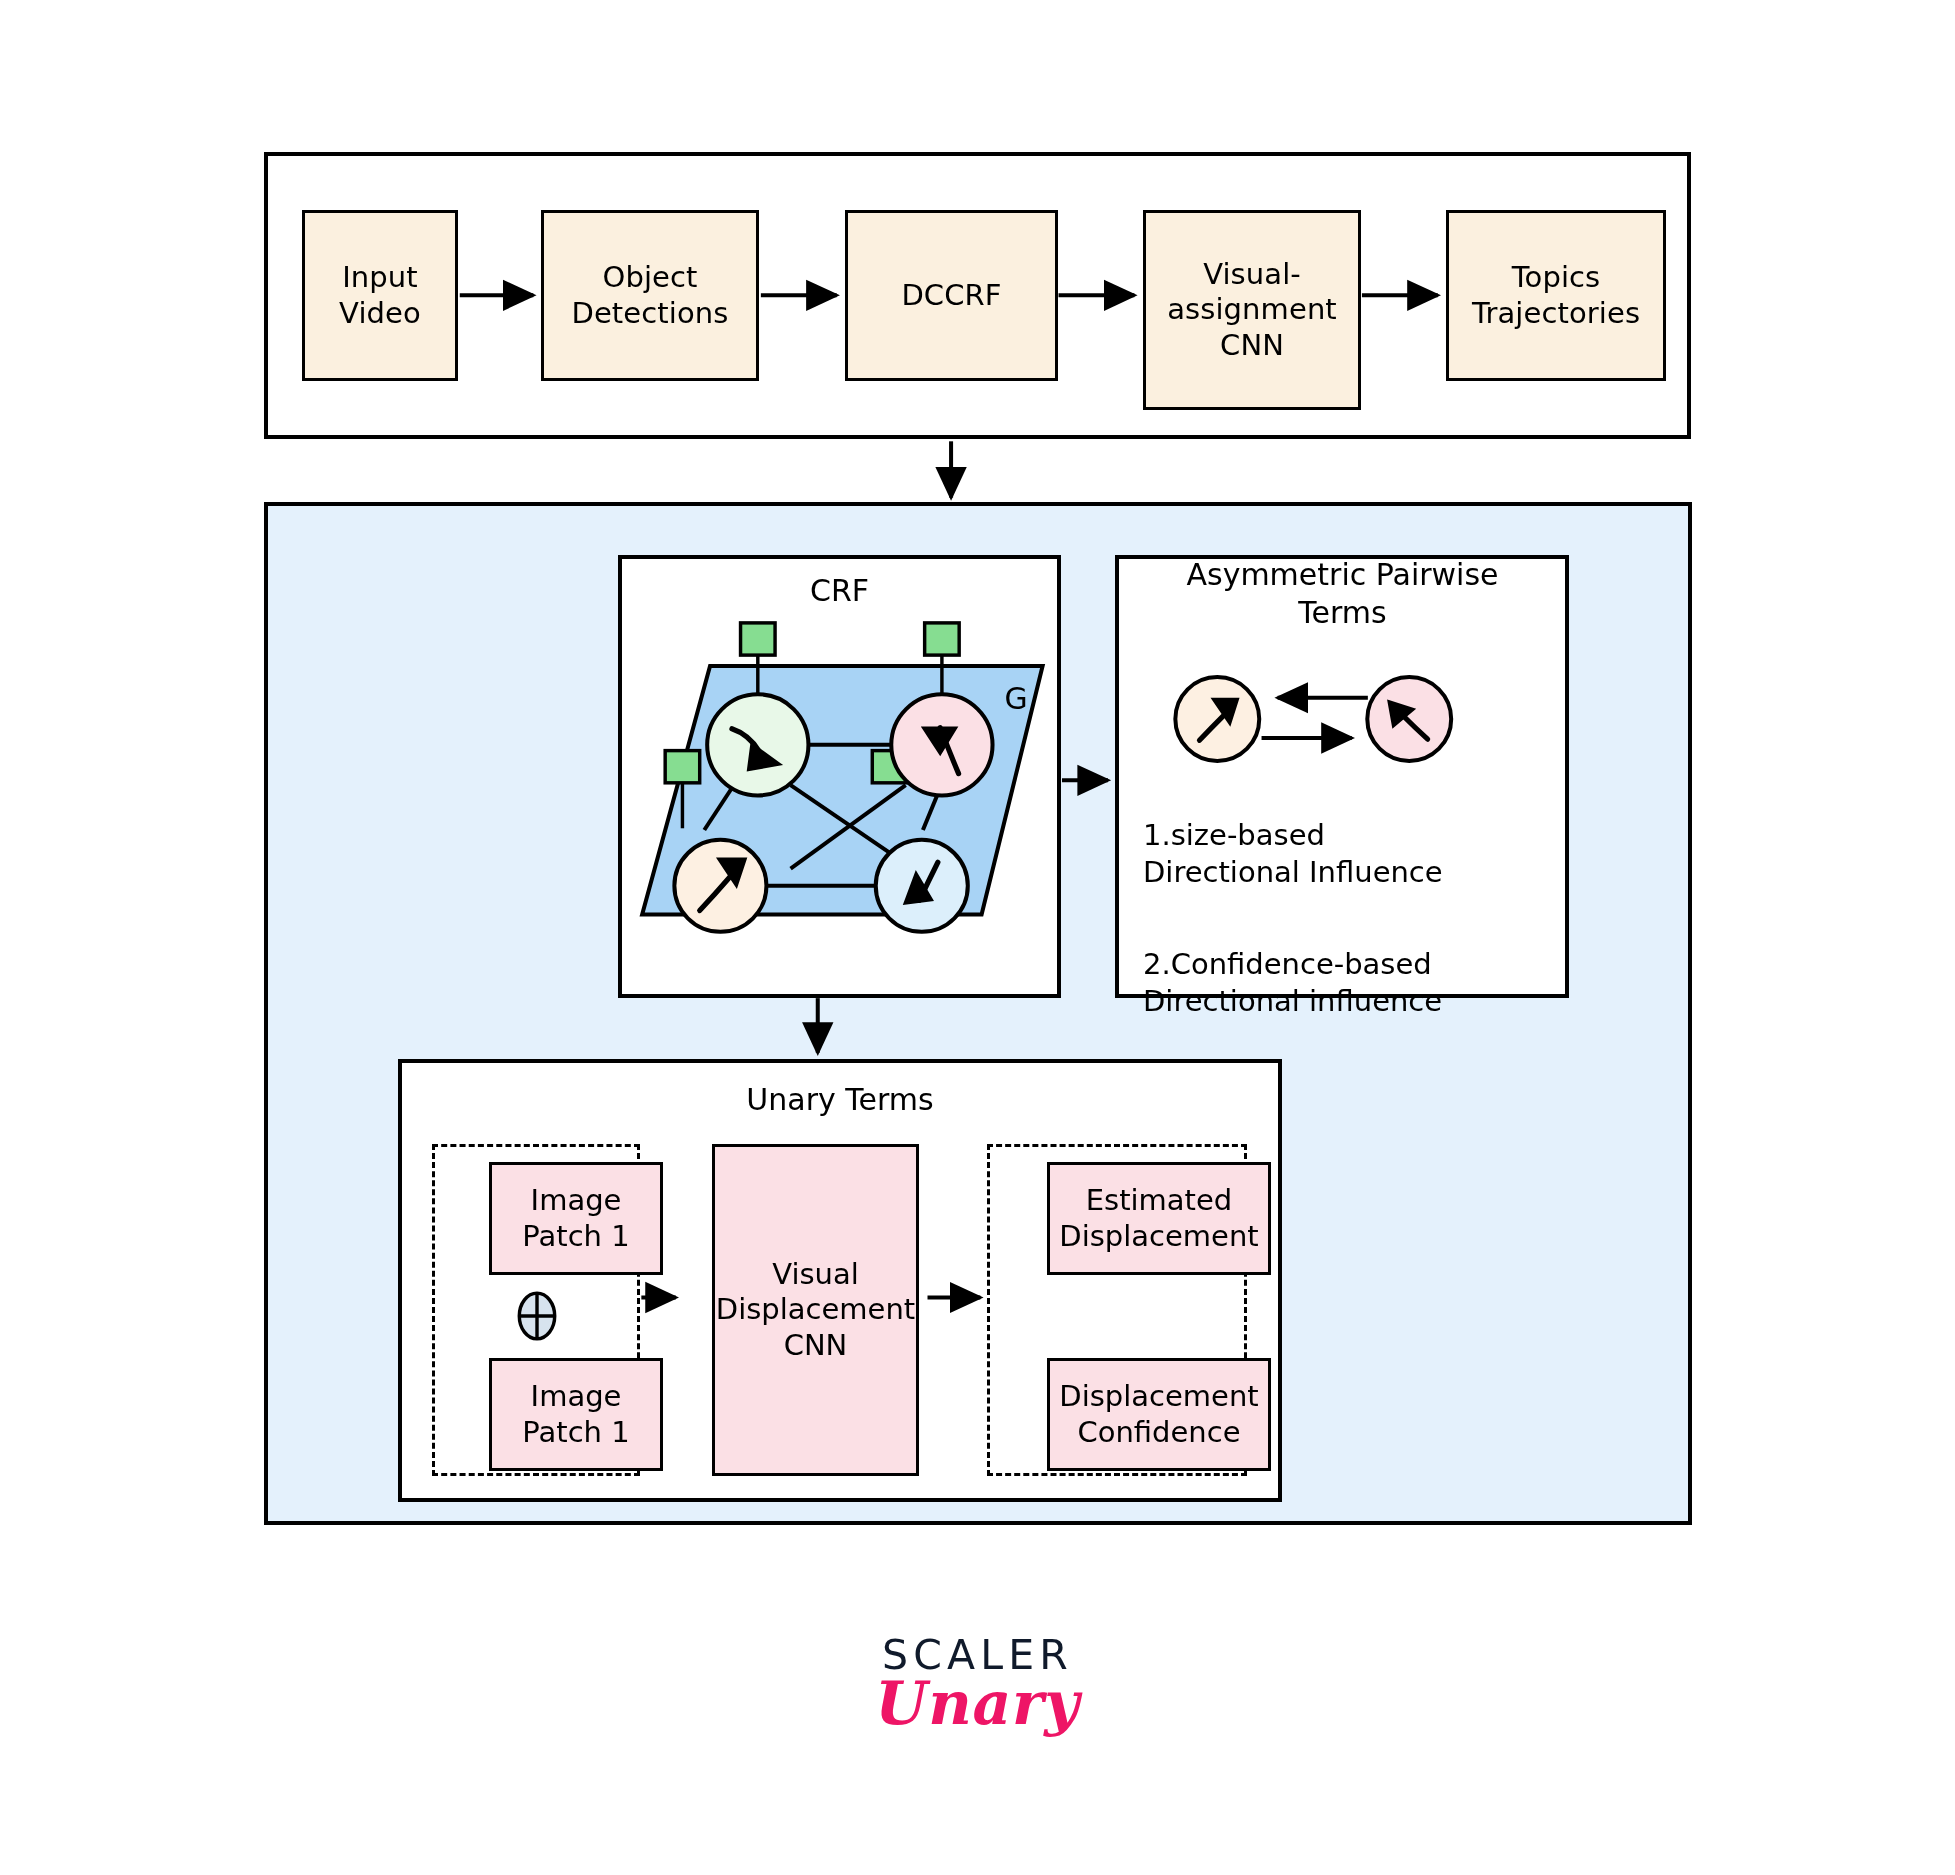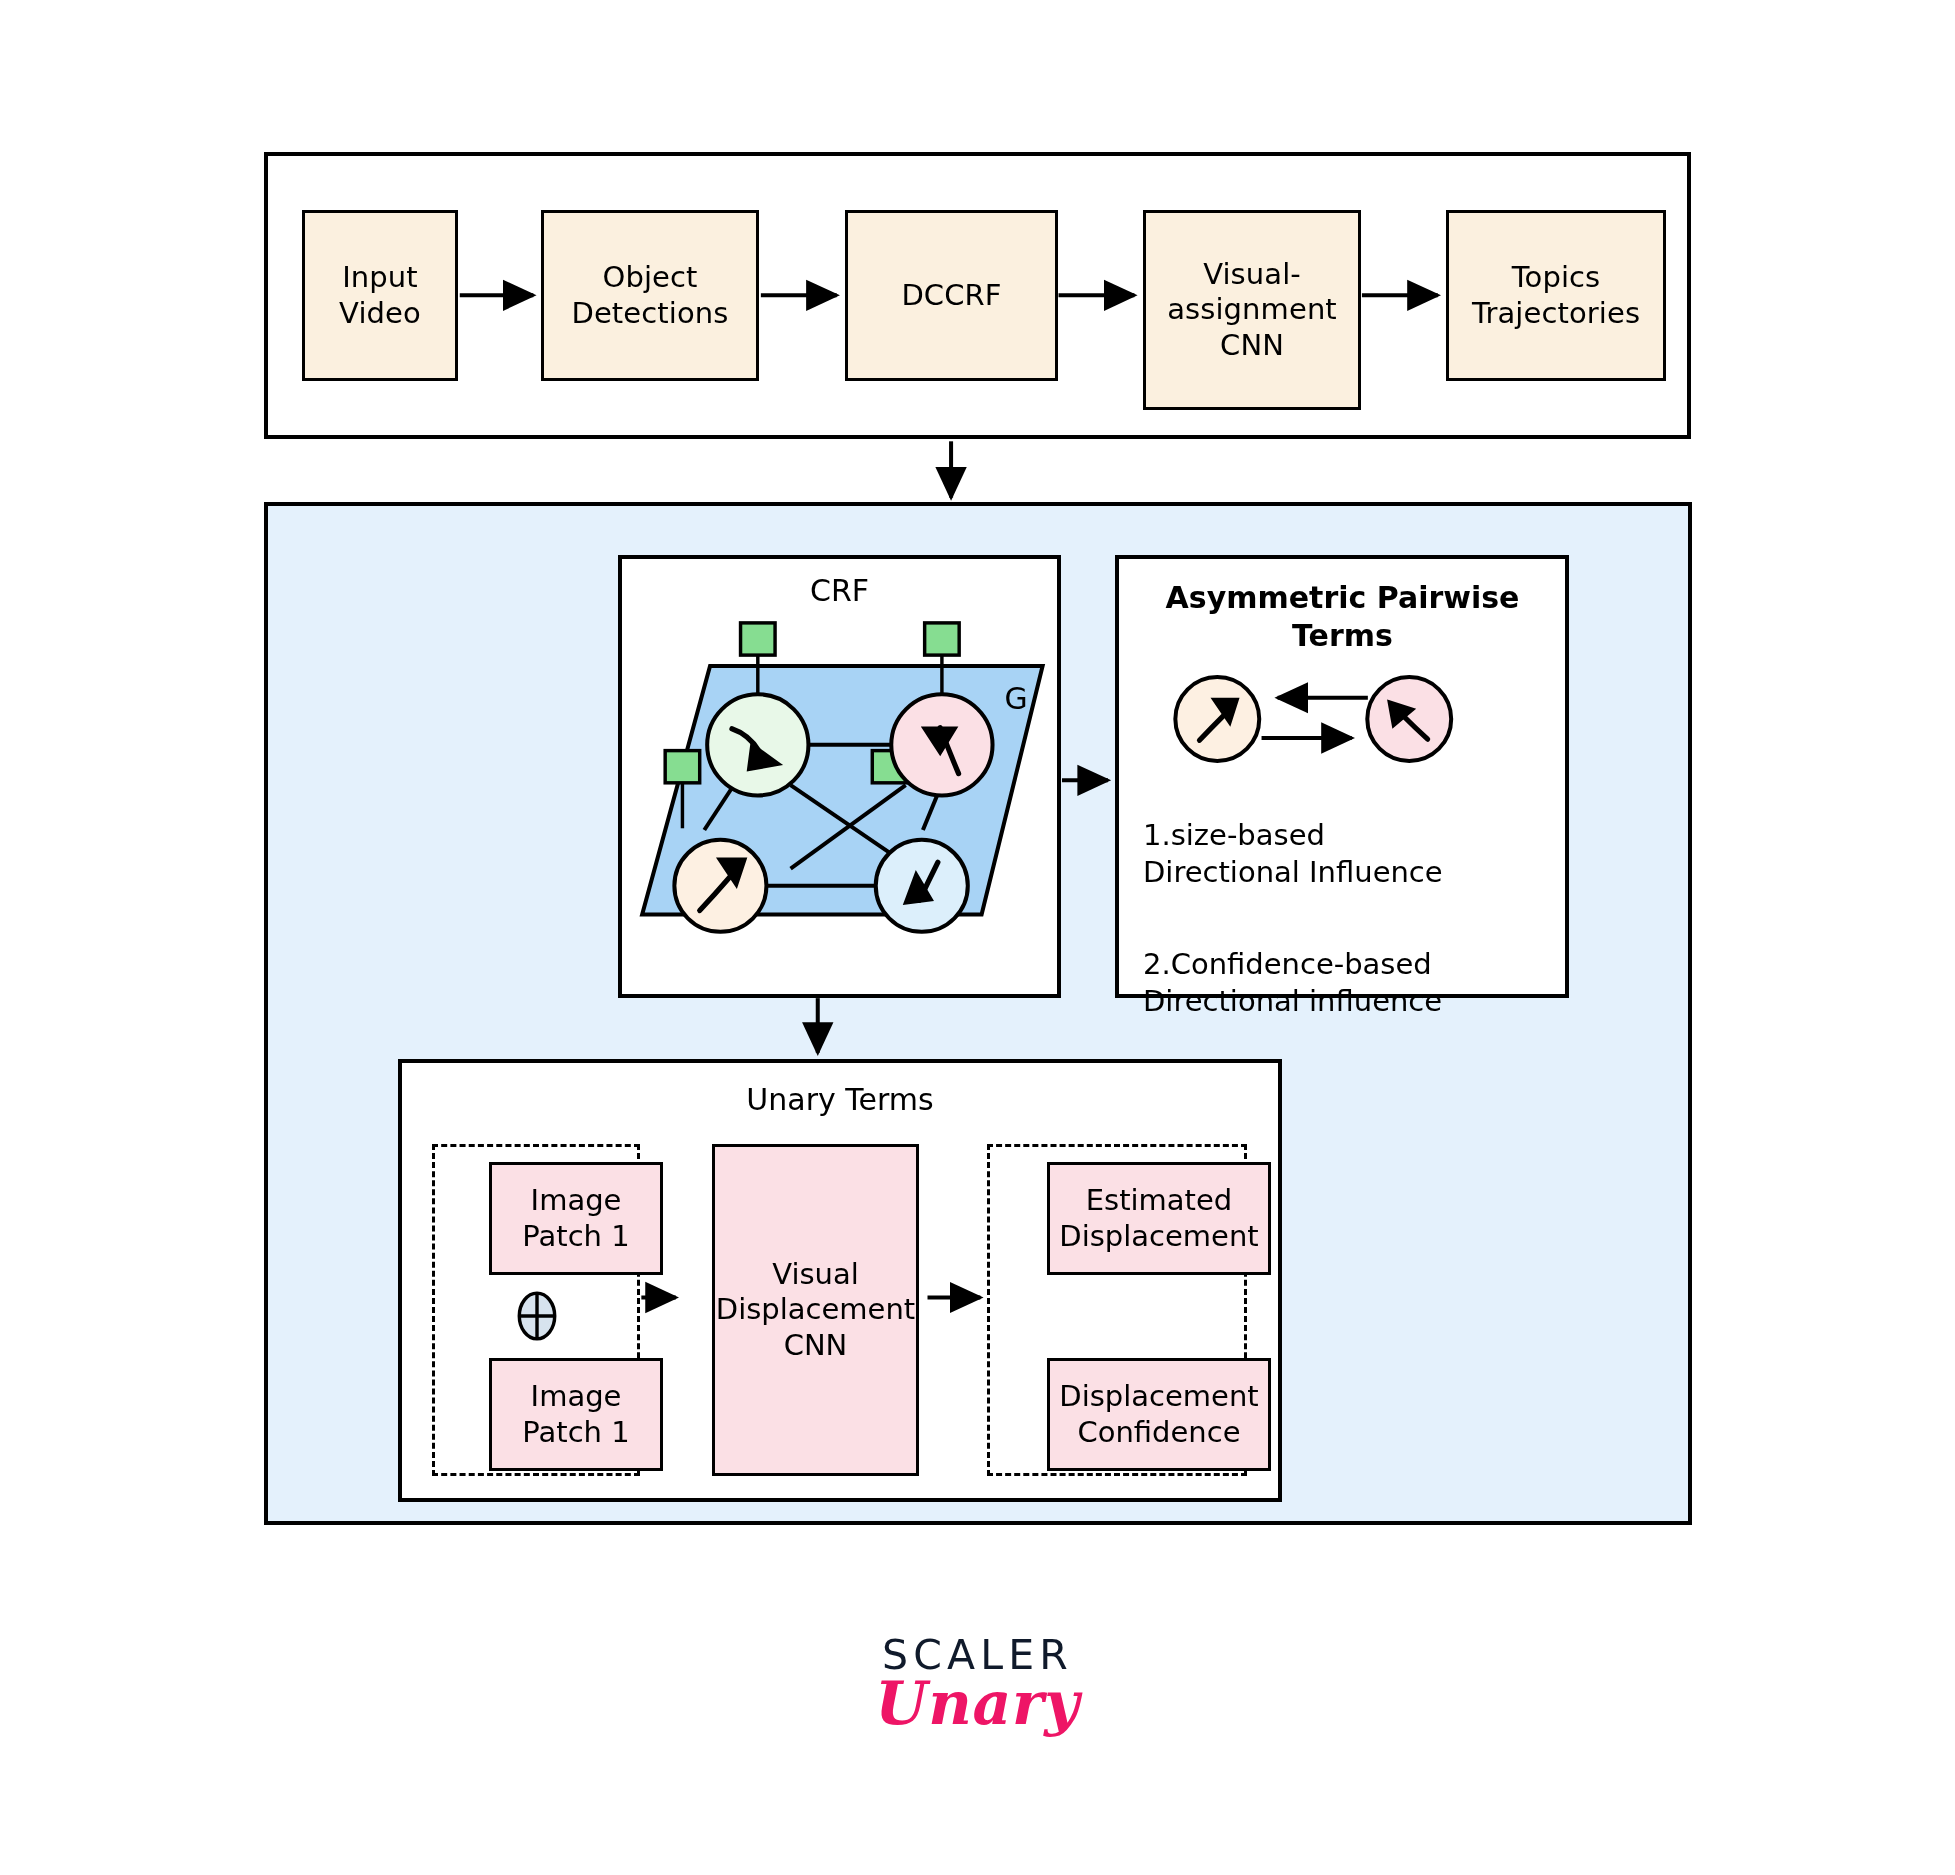--- a/index.html
+++ b/index.html
@@ -151,21 +151,21 @@
 
     <path d="M556,534 Q540,566 524,600" fill="none"></path>
     <polygon points="498,606 518,552 546,600" stroke-width="4"></polygon>
   </g>
 
   <text x="672" y="268" font-size="52" font-family="DejaVu Sans, Liberation Sans, sans-serif" fill="#000">G</text>
 </svg>
 
 <div class="abs whitepanel" style="left:1115px;top:555px;width:454px;height:443px;"></div>
 
-<div class="abs ttl" style="left:1124px;top:579px;width:437px;height:86px;font-weight:bold;">
+<div class="abs ttl" style="left:1124px;top:556px;width:437px;height:86px;">
   <span style="white-space:pre-line;">Asymmetric Pairwise
 Terms</span>
 </div>
 
 <svg class="abs" style="left:1115px;top:555px;width:454px;height:443px;" viewBox="0 0 790 770" width="454" height="443">
   <defs>
     <marker id="ah2" markerWidth="9" markerHeight="9" refX="7.6" refY="4.5" orient="auto" markerUnits="strokeWidth">
       <path d="M0,0.6 L8.4,4.5 L0,8.4 z" fill="#000"></path>
     </marker>
   </defs>

